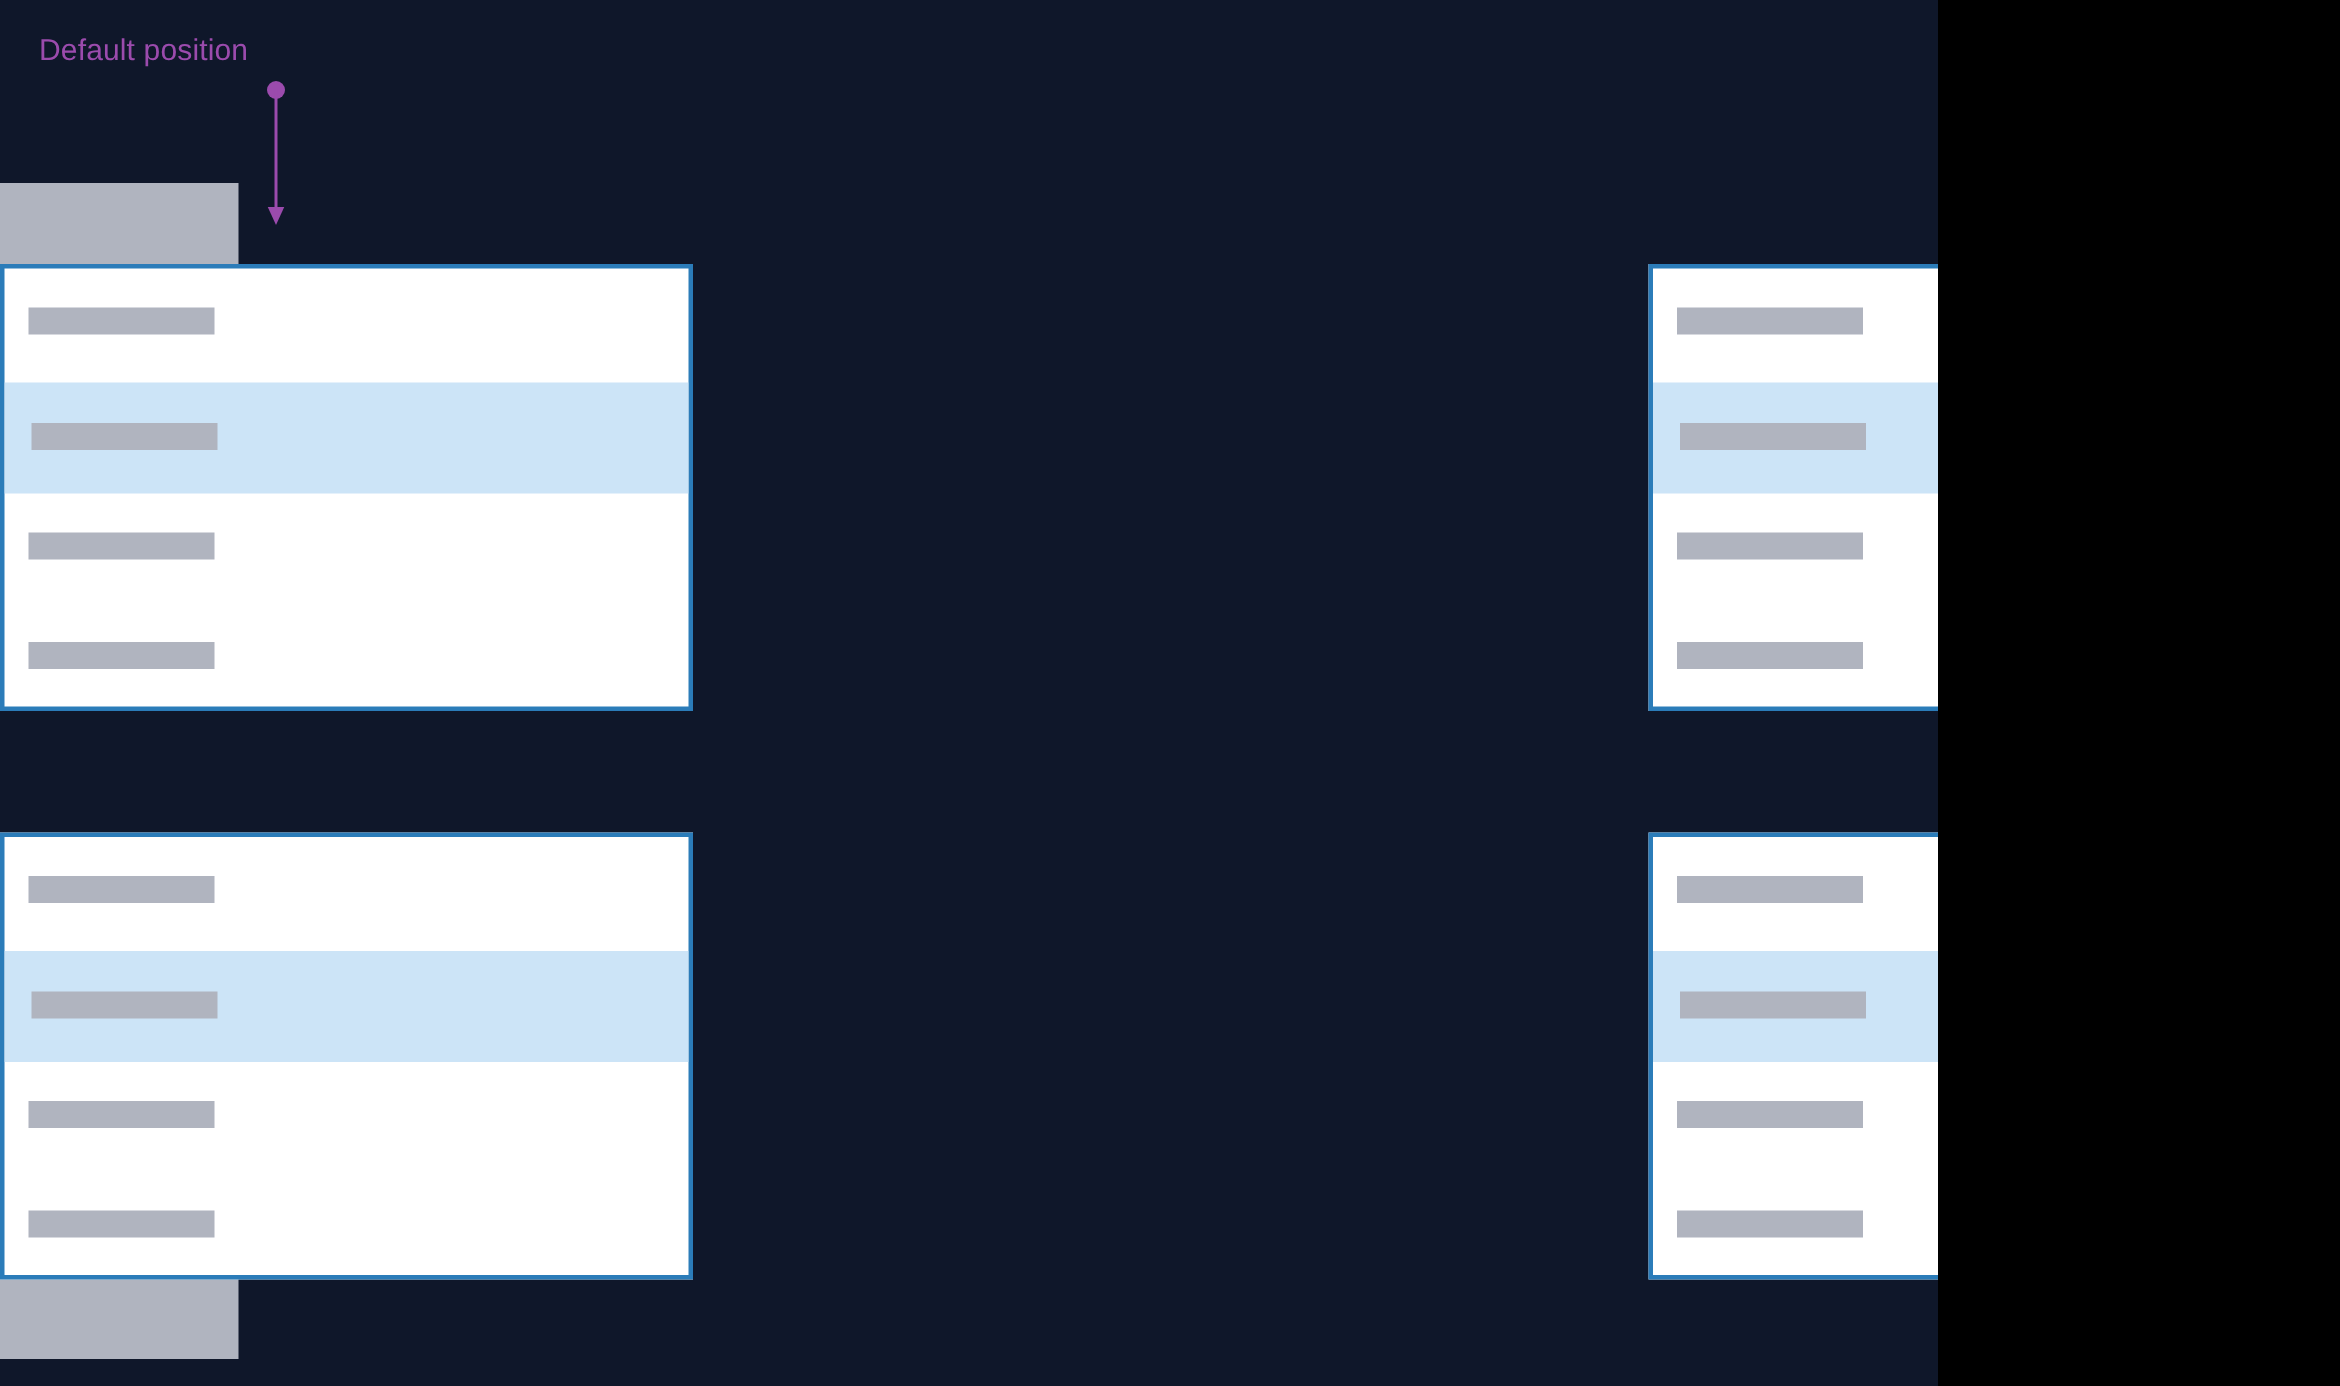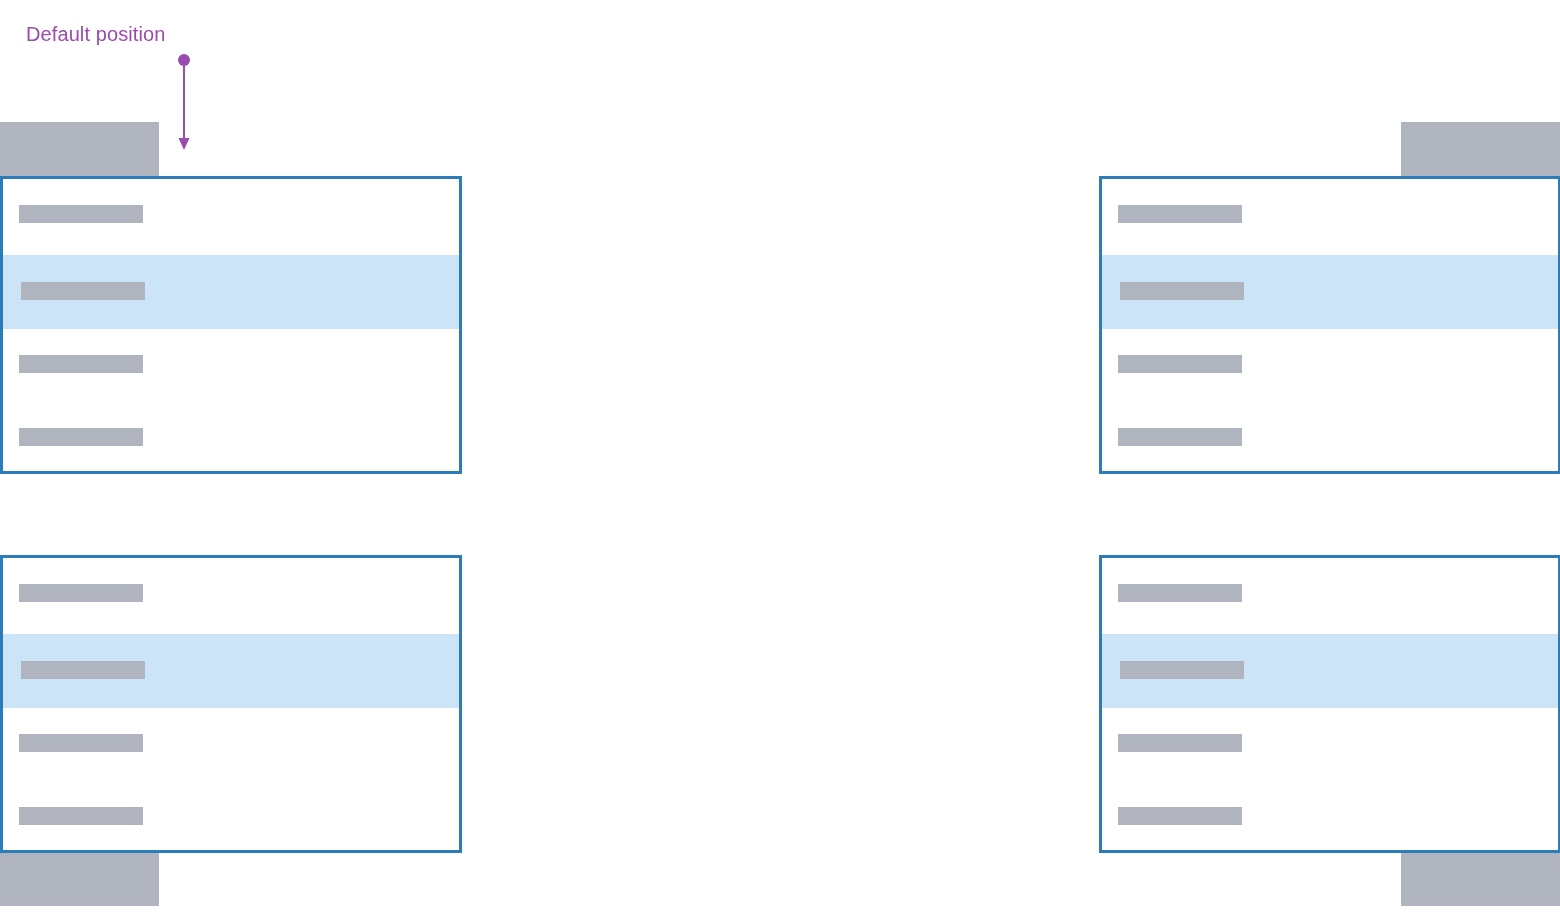--- a/index.html
+++ b/index.html
@@ -62,21 +62,21 @@
     
   }
   .row-placeholder {
     display: block;
     height: 18px;
   }
 </style>
 </head>
 <body>
 
-<div id="canvas" style="width: 1560px; height: 924px; background: #ffffff;">
+<div id="canvas" style="width: 1292px; height: 924px; background: #0f172a;">
 
   <div class="annotation-label" style="left: 26px; top: 22px; color: rgb(155, 75, 173);">Default position</div>
 
   <svg class="annotation-arrow" id="annotation-arrow" xmlns="http://www.w3.org/2000/svg" width="28" height="118" viewBox="0 0 28 118" style="left: 170px; top: 46px;">
       <circle cx="14" cy="14" r="6" fill="#9b4bad"></circle>
       <line x1="14" y1="14" x2="14" y2="92" stroke="#9b4bad" stroke-width="2"></line>
       <polygon points="8.5,92 19.5,92 14,104" fill="#9b4bad"></polygon>
     </svg>
 
   <div id="tabs-layer">

